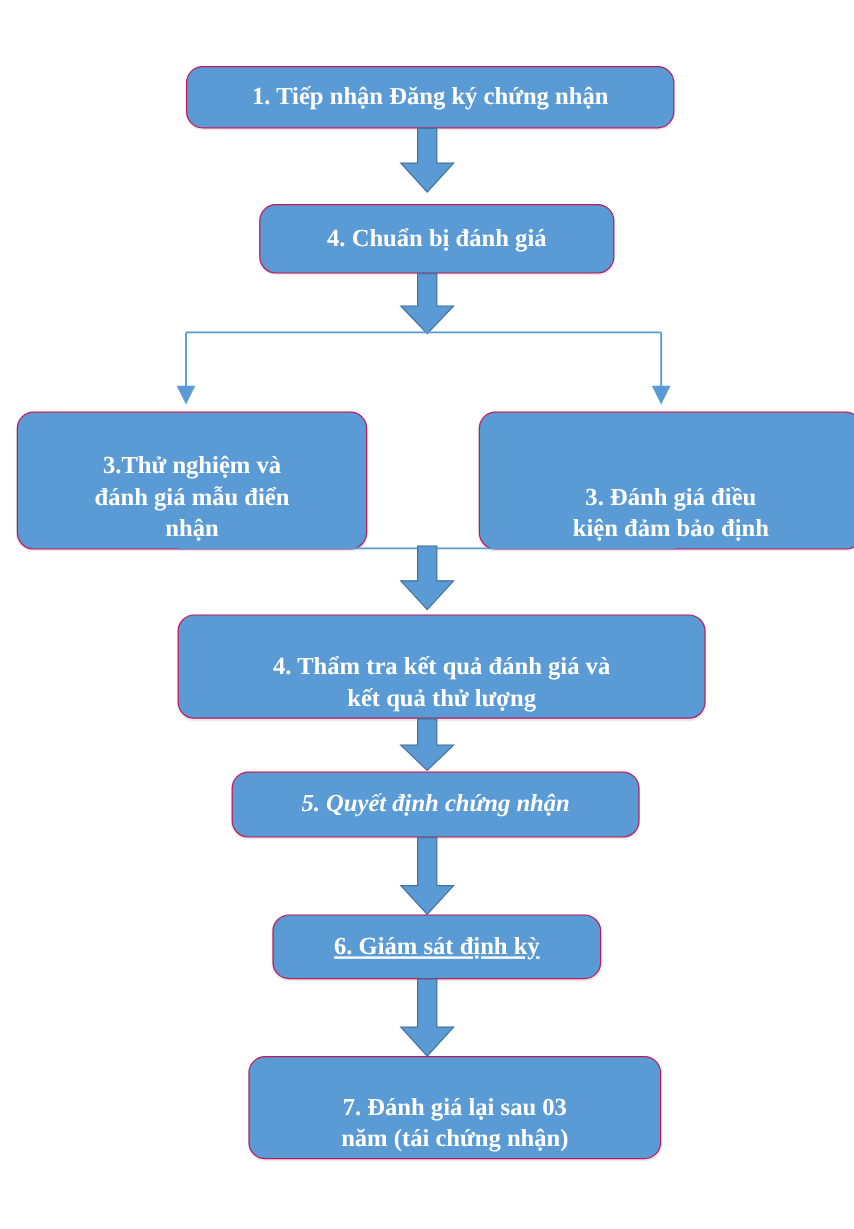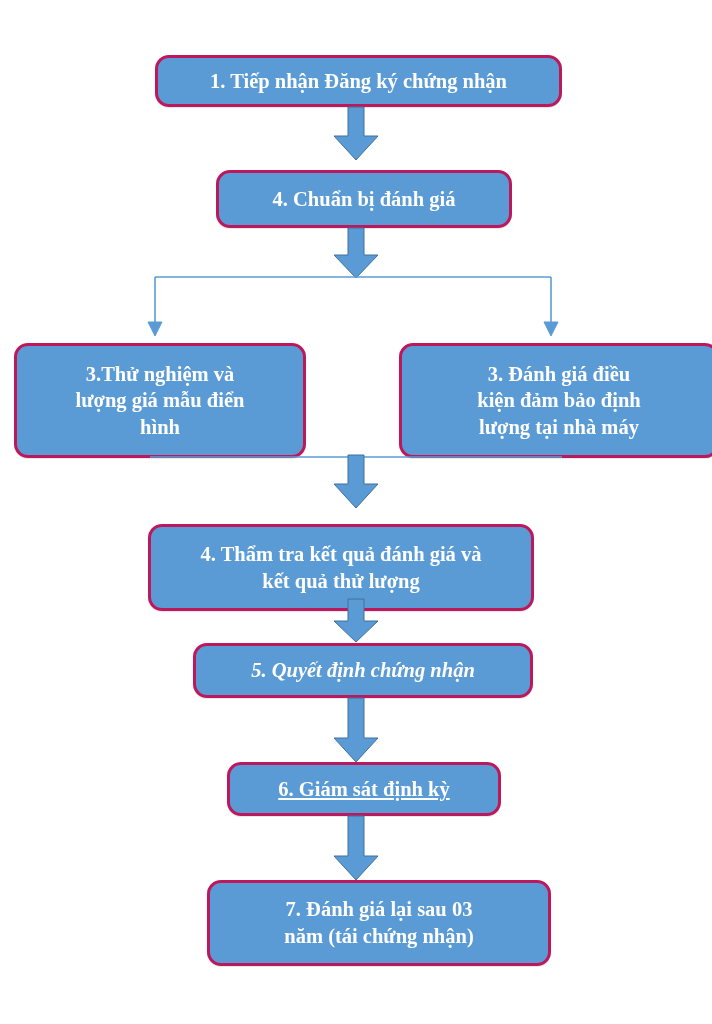--- a/index.html
+++ b/index.html
@@ -14,34 +14,34 @@
     position: relative;
     width: 712px;
     height: 1024px;
     background: #ffffff;
     overflow: hidden;
   }
   .node {
     position: absolute;
     box-sizing: border-box;
     background: #5B9BD5;
-    border: 3px solid #be185d;
+    border: 1px solid #be185d;
     border-radius: 14px;
     color: #ffffff;
     font-weight: bold;
     font-size: 20.5px;
     line-height: 1.28;
     display: flex;
     align-items: center;
     justify-content: center;
     text-align: center;
     padding: 2px 8px;
     box-shadow: 0 1px 1px rgba(0,0,0,0.10);
   }
-  .node.two-line { line-height: 1.30; }
+  .node.two-line { line-height: 1.30; align-items: flex-end; }
   .node .txt { display: block; width: 100%; }
 
   
   .block-arrow {
     position: absolute;
     display: block;
   }
   .block-arrow svg { display: block; overflow: visible; }
 
   
@@ -85,46 +85,45 @@
       <polygon points="5,64 -2,50 12,50" fill="#5B9BD5" stroke="#5B9BD5" stroke-width="1"></polygon>
 
       <line x1="401" y1="5" x2="401" y2="53" stroke="#5B9BD5" stroke-width="1.6"></line>
       <polygon points="401,64 394,50 408,50" fill="#5B9BD5" stroke="#5B9BD5" stroke-width="1"></polygon>
     </svg>
   </span>
 
   <div class="node two-line" style="left:14px; top:343px; width:292px; height:115px;">
     <span class="txt">
       <span>3.Thử nghiệm và</span><br>
-      <span>lượng giá mẫu điển</span><br>
-      <span>hình</span>
+      <span>đánh giá mẫu điển</span><br>
+      <span>nhận</span>
     </span>
   </div>
 
   <div class="node two-line" style="left:399px; top:343px; width:320px; height:115px;">
     <span class="txt">
       <span>3. Đánh giá điều</span><br>
       <span>kiện đảm bảo định</span><br>
-      <span>lượng tại nhà máy</span>
     </span>
   </div>
 
   <span class="thin-conn" style="left:150px; top:452px;">
     <svg width="412" height="10" viewBox="0 0 412 10">
       <line x1="0" y1="5" x2="412" y2="5" stroke="#5B9BD5" stroke-width="1.6"></line>
     </svg>
   </span>
 
   <span class="block-arrow" style="left:331px; top:455px;">
     <svg width="50" height="55" viewBox="0 0 50 55">
       <polygon points="17,0 33,0 33,29 47,29 25,53 3,29 17,29" fill="#5B9BD5" stroke="#41719C" stroke-width="1"></polygon>
     </svg>
   </span>
 
-  <div class="node two-line" style="left:148px; top:524px; width:386px; height:87px;">
+  <div class="node two-line" style="left:148px; top:512px; width:440px; height:87px;">
     <span class="txt">
       <span>4. Thẩm tra kết quả đánh giá và</span><br>
       <span>kết quả thử lượng</span>
     </span>
   </div>
 
   <span class="block-arrow" style="left:331px; top:599px;">
     <svg width="50" height="45" viewBox="0 0 50 45">
       <polygon points="17,0 33,0 33,22 47,22 25,43 3,22 17,22" fill="#5B9BD5" stroke="#41719C" stroke-width="1"></polygon>
     </svg>

